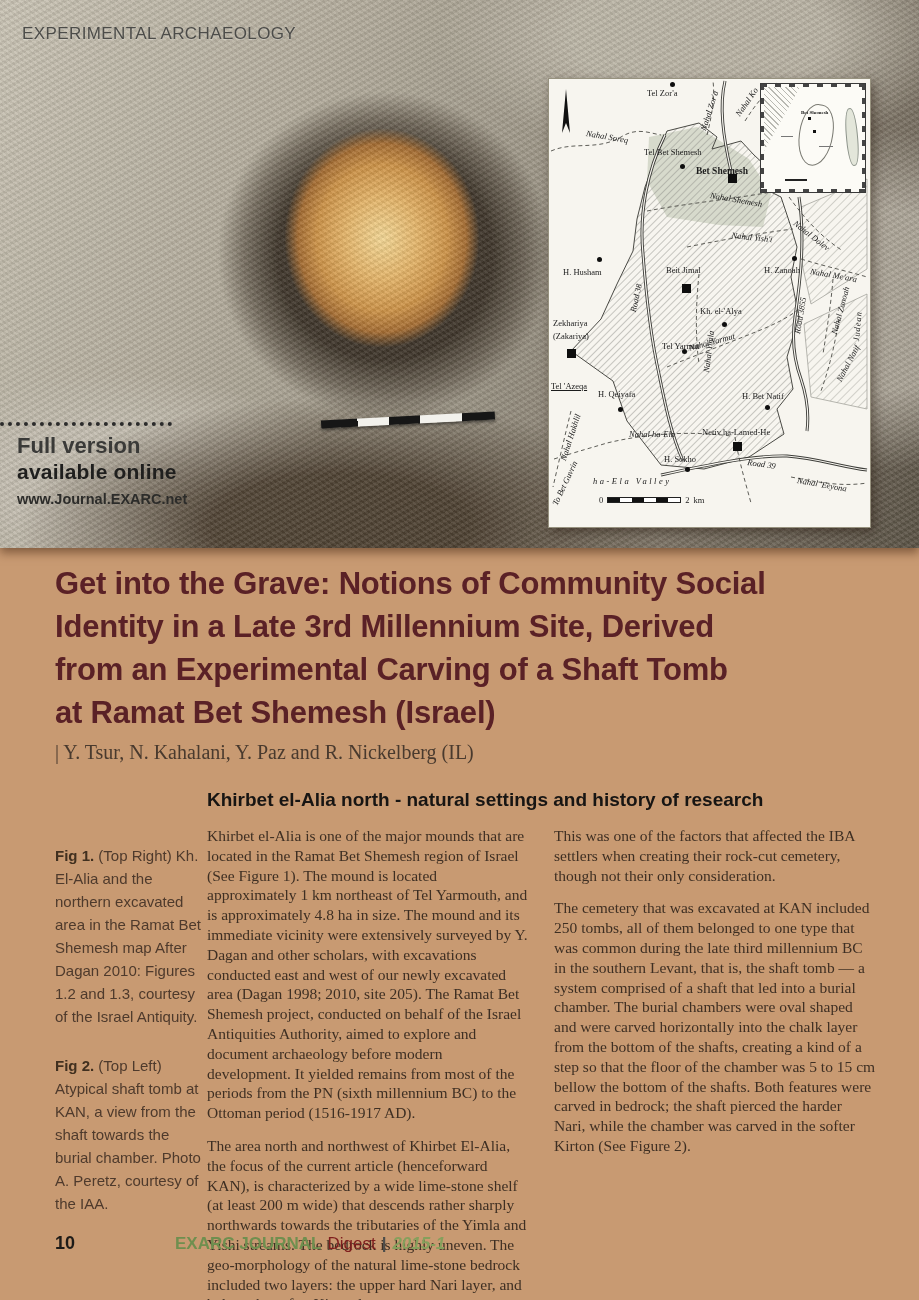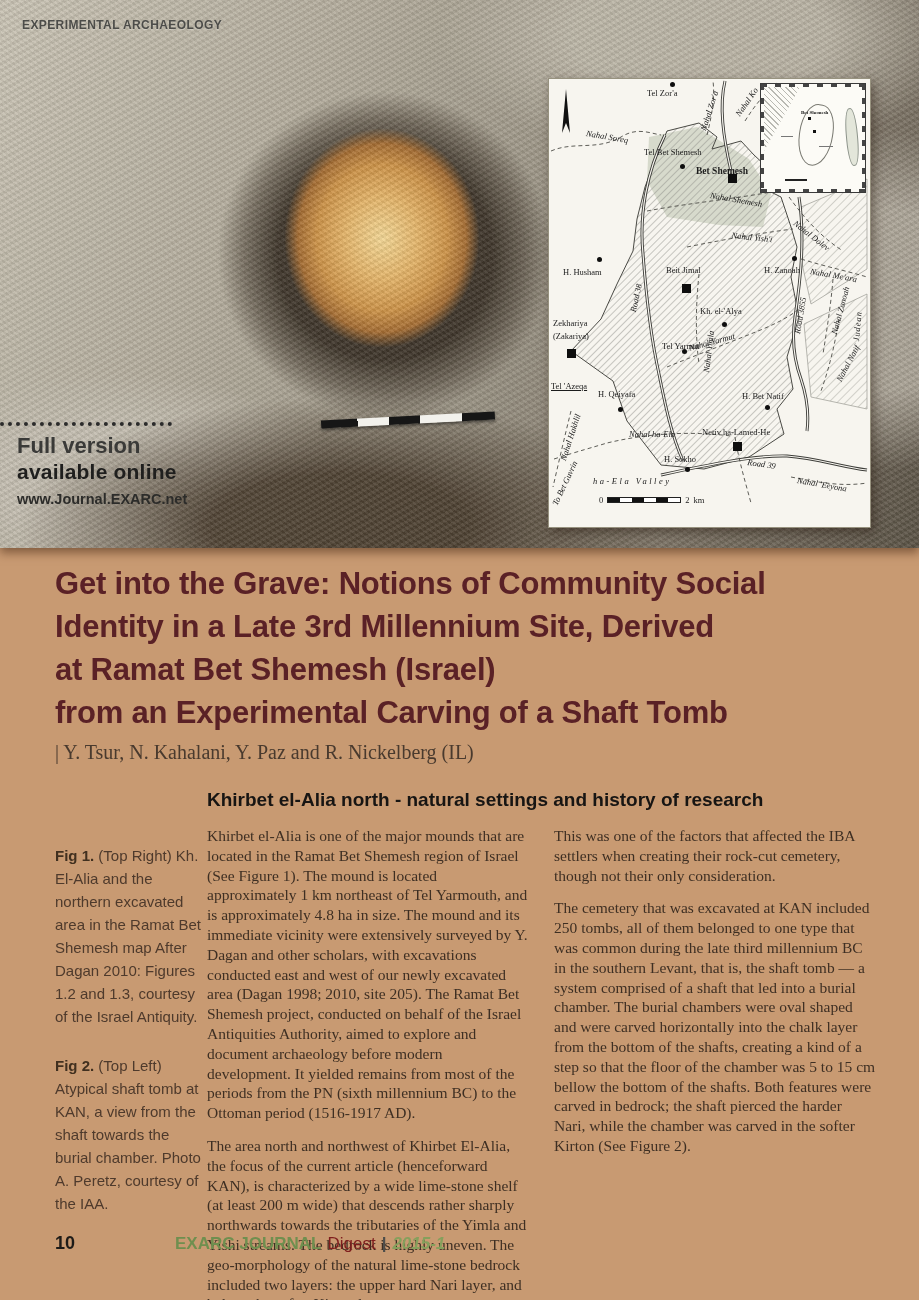--- a/index.html
+++ b/index.html
@@ -13,21 +13,21 @@
       radial-gradient(ellipse 195px 190px at 385px 255px, rgba(58,49,38,0.95) 55%, rgba(72,62,50,0.55) 72%, rgba(0,0,0,0) 86%),
       radial-gradient(ellipse 430px 170px at 340px 525px, rgba(72,59,44,0.92) 30%, rgba(0,0,0,0) 75%),
       radial-gradient(ellipse 280px 130px at 110px 480px, rgba(196,190,177,0.95) 40%, rgba(0,0,0,0) 82%),
       radial-gradient(ellipse 320px 150px at 700px 35px, rgba(193,187,172,0.85) 40%, rgba(0,0,0,0) 82%),
       radial-gradient(ellipse 260px 200px at 880px 300px, rgba(186,179,166,0.8) 45%, rgba(0,0,0,0) 85%),
       linear-gradient(118deg, #c9c3b4 0%, #b3ac9c 30%, #9a9384 55%, #7d7466 78%, #5a5245 100%);
     box-shadow:0 5px 9px rgba(75,42,22,0.55);}
   .photo::after{content:"";position:absolute;inset:0;pointer-events:none;background:
       repeating-linear-gradient(37deg, rgba(255,255,255,0.05) 0 2px, rgba(0,0,0,0.045) 2px 4px),
       repeating-linear-gradient(-29deg, rgba(255,255,255,0.05) 0 3px, rgba(0,0,0,0.05) 3px 6px);}
-  .category{position:absolute;left:22px;top:18px;font-size:12px;font-weight:bold;
+  .category{position:absolute;left:22px;top:24px;font-size:17px;font-weight:normal;
       letter-spacing:.4px;color:#4c4c49;text-shadow:0 1px 1px rgba(255,255,255,.25);z-index:3;}
   .stick{position:absolute;left:321px;top:416px;width:174px;height:8px;transform:rotate(-3deg);
       background:linear-gradient(90deg,#161616 0 21%,#f2f1ec 21% 39%,#161616 39% 57%,#f2f1ec 57% 81%,#161616 81% 100%);
       box-shadow:0 2px 3px rgba(0,0,0,.45);z-index:3;}
   .dotline{position:absolute;left:0;top:422px;width:172px;border-top:4px dotted #2b2b2b;z-index:3;}
   .fullver{position:absolute;left:17px;top:434px;color:#2f2f2d;z-index:3;}
   .fv1{font-size:22px;font-weight:bold;color:#3a3a38;line-height:1.1;}
   .fv2{font-size:21px;font-weight:bold;color:#1f1f1e;line-height:1.3;letter-spacing:.2px;}
   .fv3{font-size:14.5px;font-weight:bold;color:#2c2c2a;margin-top:6px;}
 
@@ -231,22 +231,22 @@
         <div class="inset-line" style="left:20px;top:52px;width:12px"></div>
         <div class="inset-line" style="left:58px;top:62px;width:14px"></div>
         <div class="inset-line" style="left:24px;top:95px;width:22px;background:#222;height:2px"></div>
       </div>
     </div>
   </div>
 
   <div class="title-block">
     <div>Get into the Grave: Notions of Community Social</div>
     <div>Identity in a Late 3rd Millennium Site, Derived</div>
+    <div>from an Experimental Carving of a Shaft Tomb</div>
     <div>at Ramat Bet Shemesh (Israel)</div>
-    <div>from an Experimental Carving of a Shaft Tomb</div>
   </div>
 
   <div class="authors">| Y. Tsur, N. Kahalani, Y. Paz and R. Nickelberg (IL)</div>
 
   <aside class="captions">
     <p><b>Fig 1.</b><span> (Top Right) Kh. El-Alia and the northern excavated area in the Ramat Bet Shemesh map After Dagan 2010: Figures 1.2 and 1.3, courtesy of the Israel Antiquity.</span></p>
     <p><b>Fig 2.</b><span> (Top Left) Atypical shaft tomb at KAN, a view from the shaft towards the burial chamber. Photo A. Peretz, courtesy of the IAA.</span></p>
   </aside>
 
   <section class="article">

